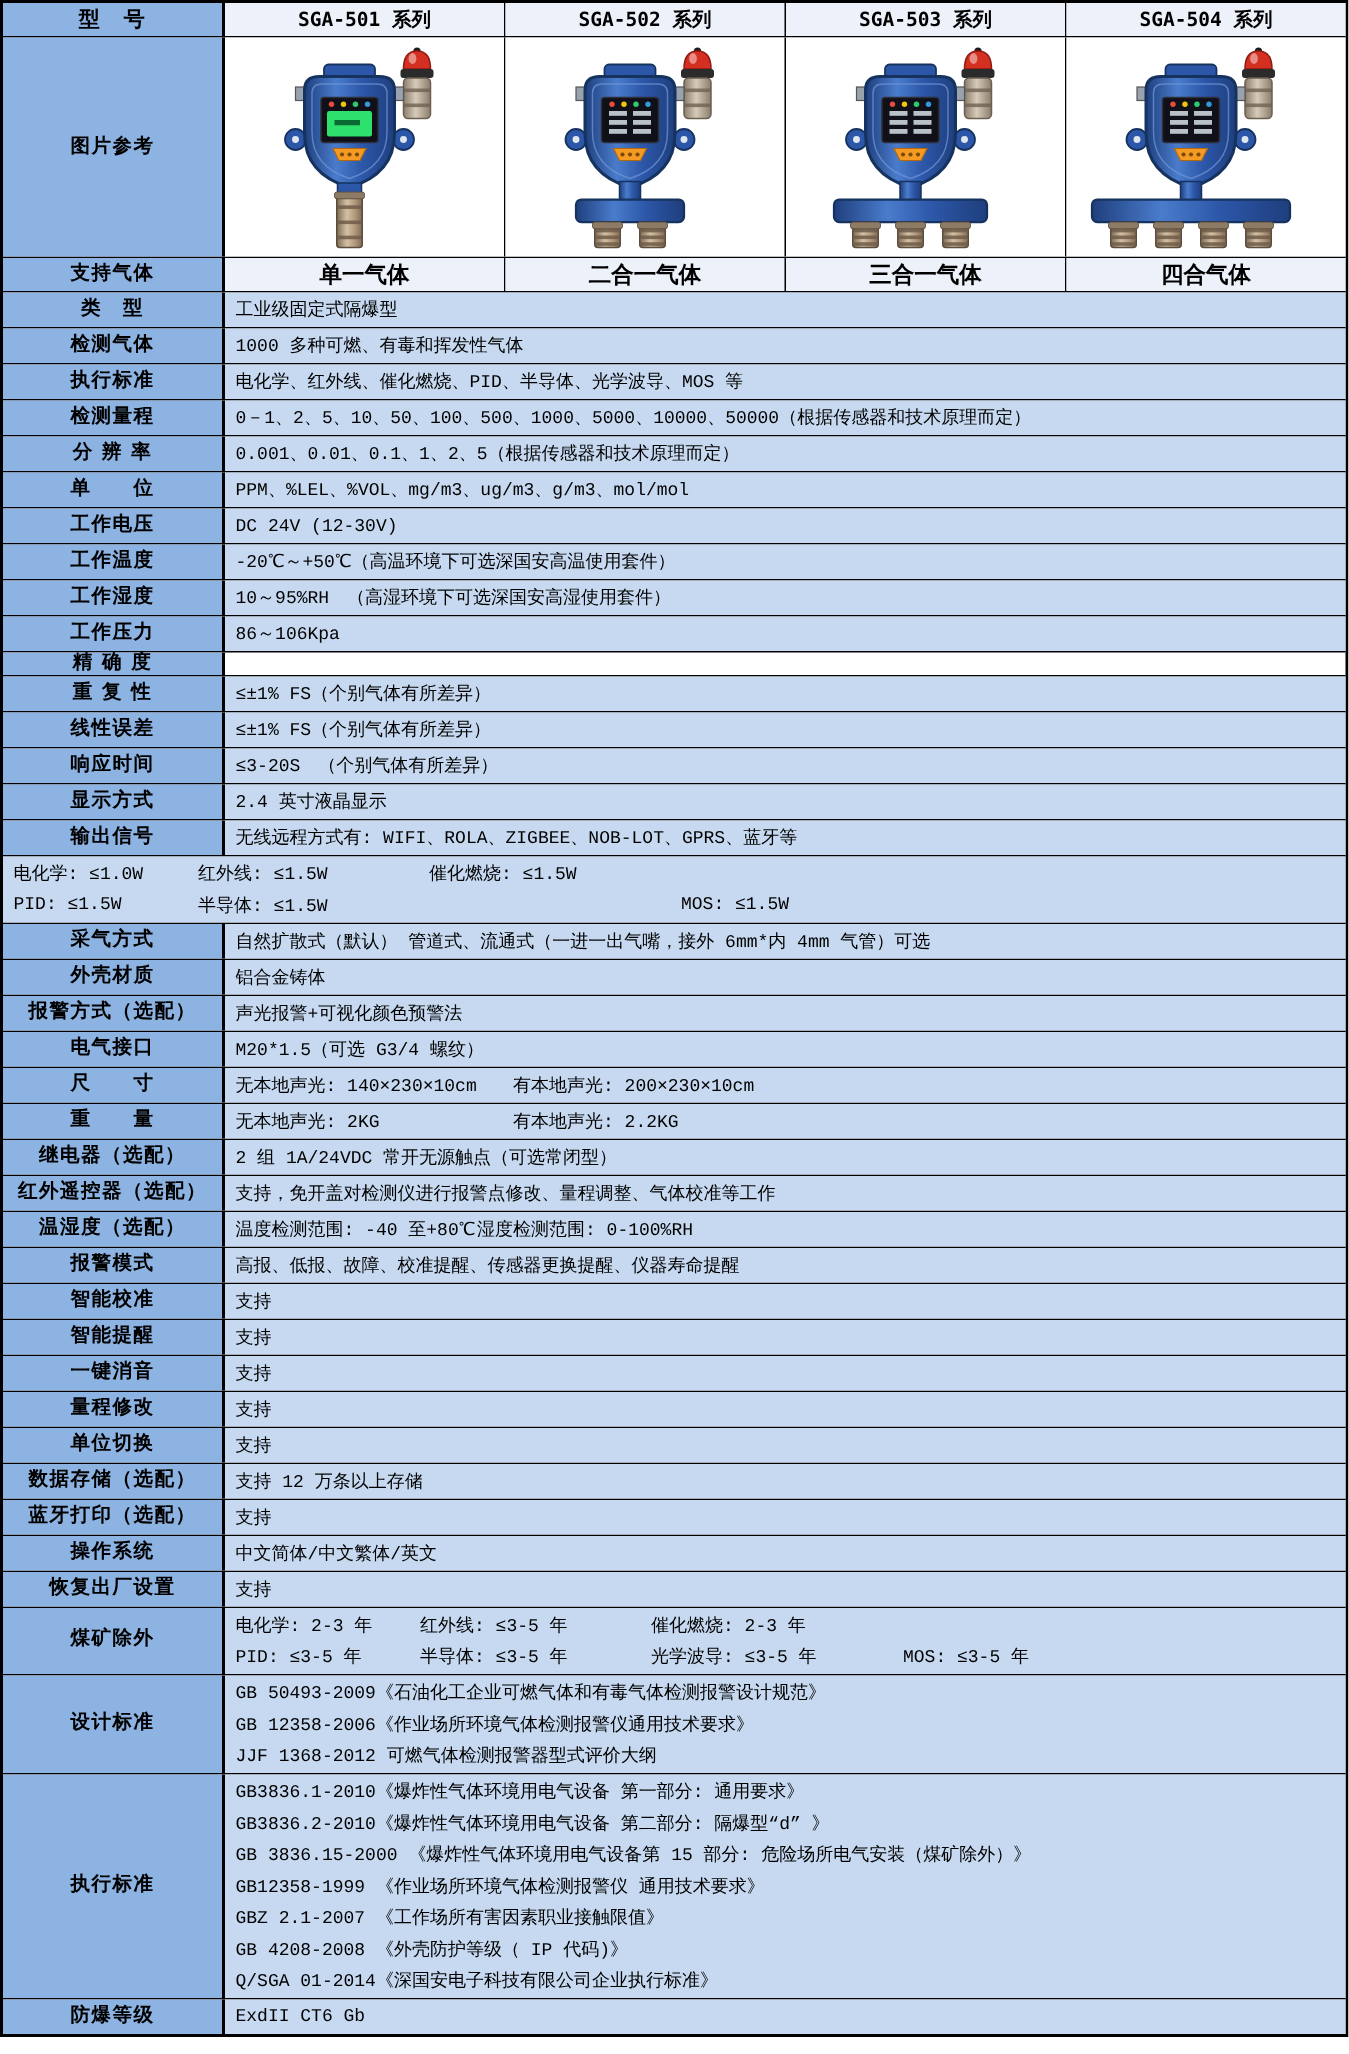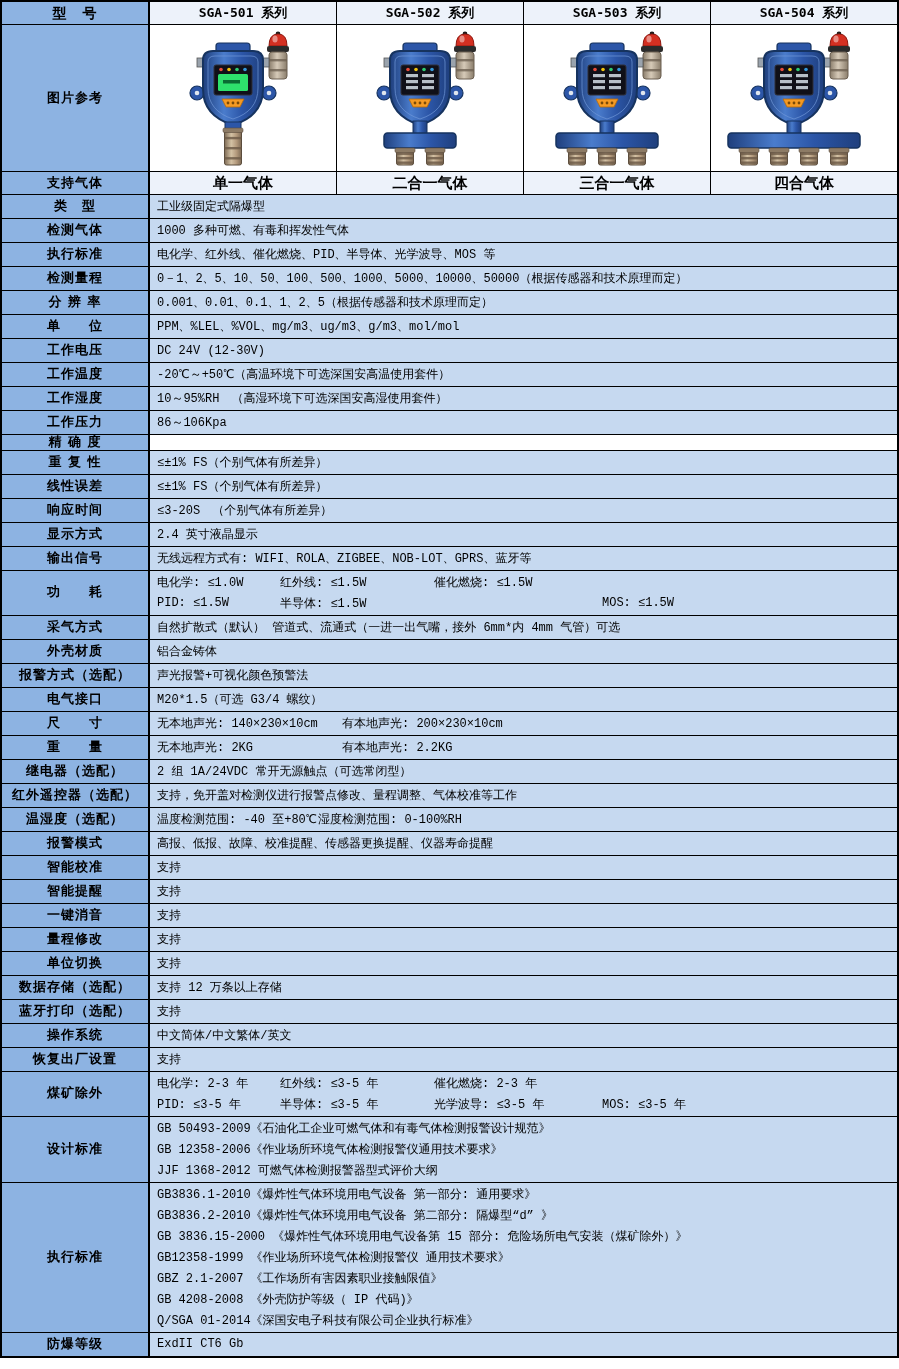--- a/index.html
+++ b/index.html
@@ -449,21 +449,20 @@
       </div>
       <div class="row">
         <div class="label">输出信号</div>
         <div class="value">
           <div class="vline">
             <span class="seg">无线远程方式有: WIFI、ROLA、ZIGBEE、NOB-LOT、GPRS、蓝牙等</span>
           </div>
         </div>
       </div>
       <div class="row">
-        <div class="label">功　　耗</div>
         <div class="value">
           <div class="vline">
             <span class="seg" style="min-width: 123px;">电化学: ≤1.0W</span>
             <span class="seg" style="min-width: 154px;">红外线: ≤1.5W</span>
             <span class="seg">催化燃烧: ≤1.5W</span>
           </div>
           <div class="vline">
             <span class="seg" style="min-width: 123px;">PID: ≤1.5W</span>
             <span class="seg" style="min-width: 154px;">半导体: ≤1.5W</span>
             <span class="seg" style="min-width: 168px; margin-top: 48px;">光学波导: ≤1.5W</span>

